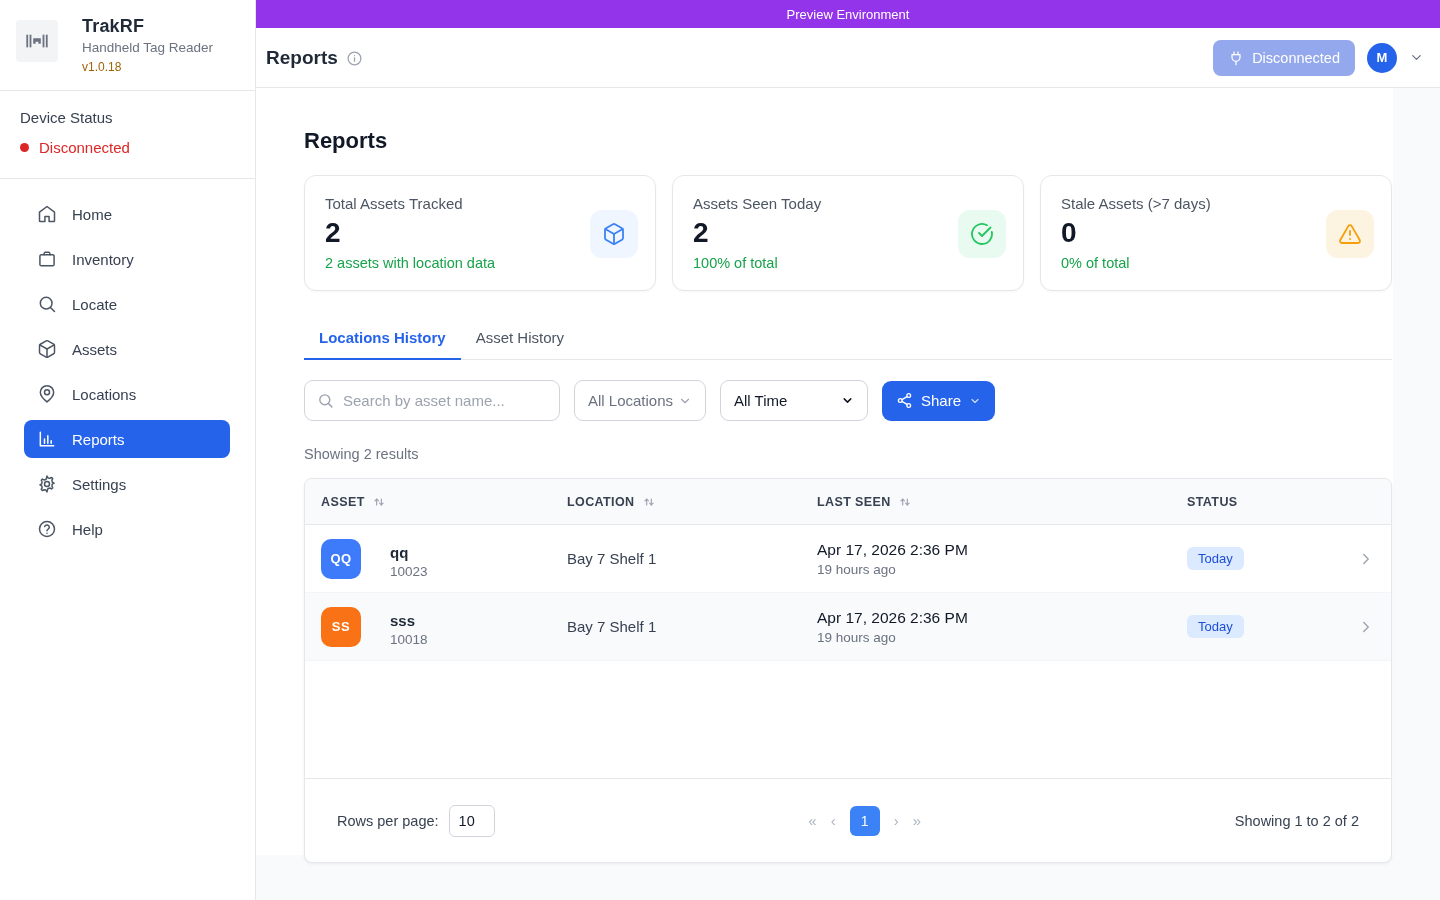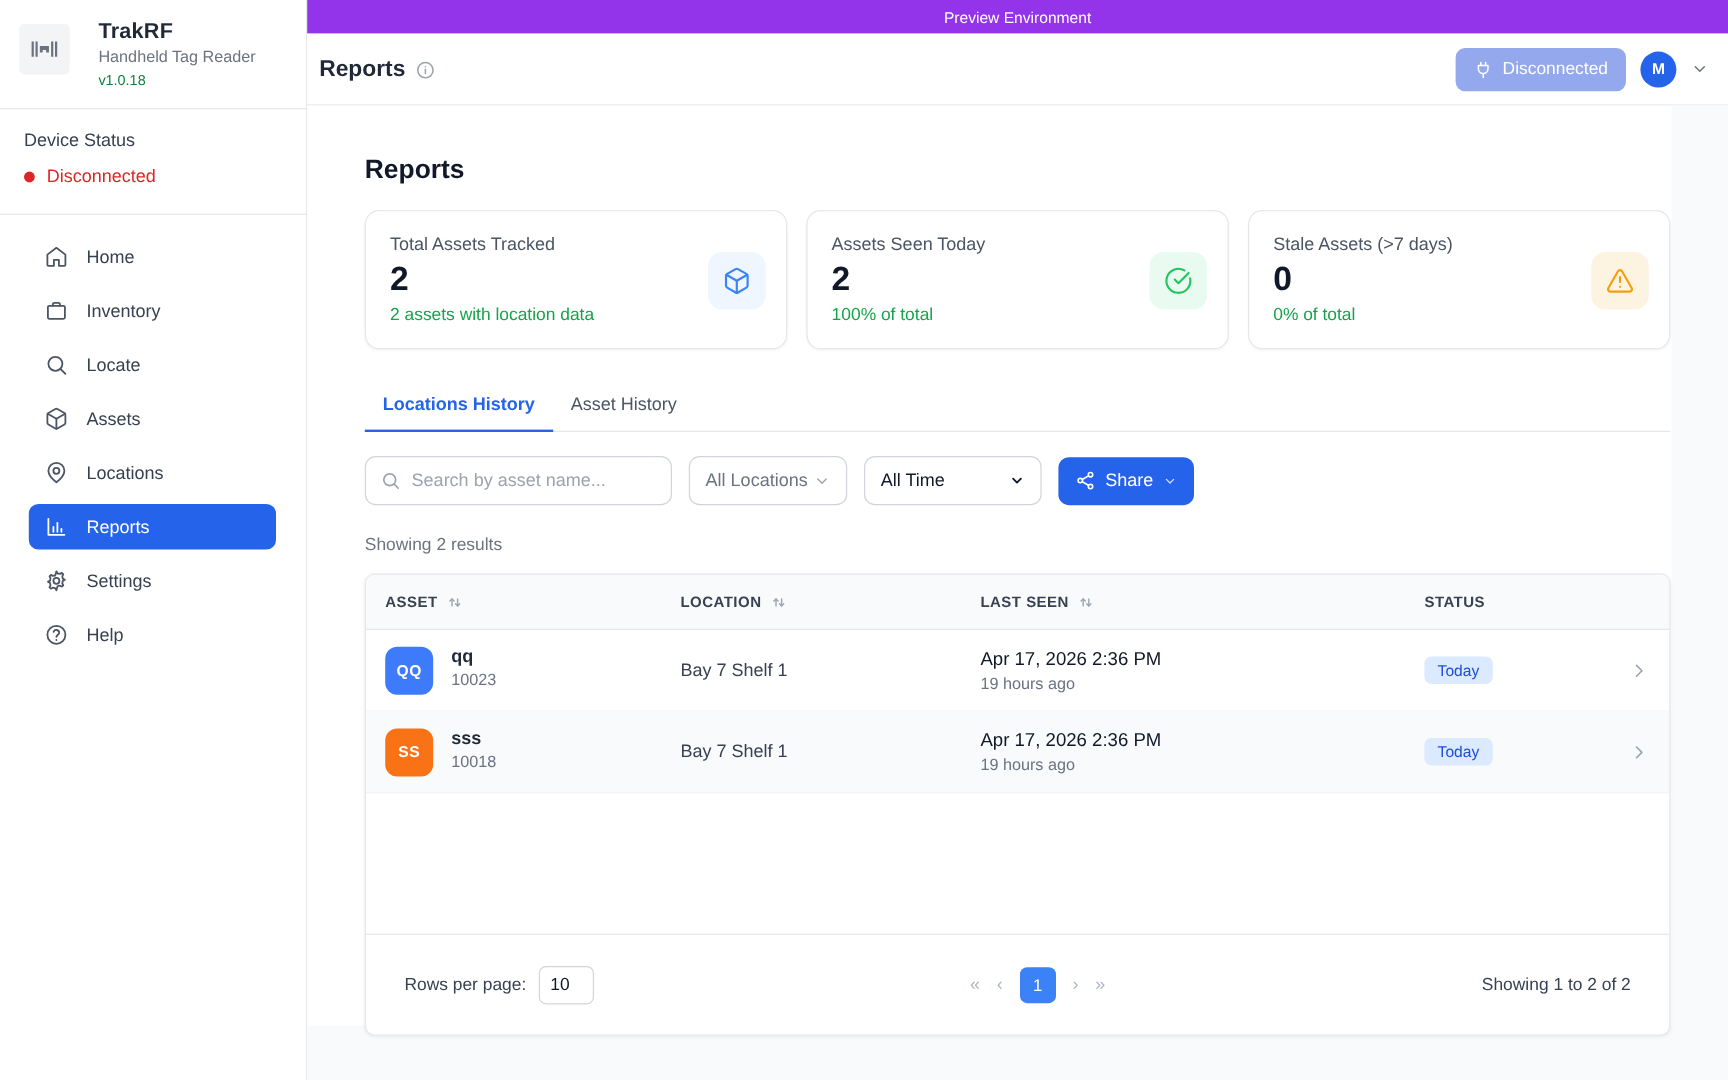--- a/index.html
+++ b/index.html
@@ -6,21 +6,21 @@
   html,body { width:1440px; height:900px; overflow:hidden; }
   body { font-family:"Liberation Sans","DejaVu Sans",sans-serif; background:#F8FAFC; color:#374151; display:flex; }
   svg { display:block; }
 
   
   .sidebar { width:256px; min-width:256px; height:900px; background:#FFFFFF; border-right:1px solid #E5E7EB; display:flex; flex-direction:column; }
   .brand { padding:16px; border-bottom:1px solid #E5E7EB; display:flex; gap:24px; }
   .brand-logo { width:42px; height:42px; background:#F3F4F6; border-radius:4px; display:flex; align-items:center; justify-content:center; color:#6B7280; flex:none; margin-top:4px; }
   .brand-name { font-size:18px; font-weight:700; color:#1F2937; letter-spacing:.2px; }
   .brand-sub { font-size:13.5px; color:#6B7280; margin-top:3px; }
-  .brand-ver { font-size:12px; color:#15803d; margin-top:5px; }
+  .brand-ver { font-size:12px; color:#a16207; margin-top:5px; }
   .device { padding:18px 20px 22px; border-bottom:1px solid #E5E7EB; }
   .device-label { font-size:15px; color:#374151; }
   .device-status { margin-top:13px; display:flex; align-items:center; gap:10px; }
   .device-dot { width:9px; height:9px; border-radius:50%; background:#DC2626; }
   .device-value { font-size:15px; color:#DC2626; font-weight:500; }
   .nav { padding:16px 25px 16px 24px; }
   .nav-item { height:38px; border-radius:8px; display:flex; align-items:center; gap:15px; padding-left:13px; margin-bottom:7px; font-size:15px; font-weight:500; color:#374151; cursor:pointer; }
   .nav-item .ni { color:#4B5563; }
   .nav-item.active { background:#2563EB; color:#FFFFFF; }
   .nav-item.active .ni { color:#FFFFFF; }
@@ -72,21 +72,21 @@
 
   .results-summary { position:relative; margin-top:25px; font-size:14.5px; color:#6B7280; }
 
   .table-card { position:relative; margin-top:16px; background:#FFFFFF; border:1px solid #E5E7EB; border-radius:8px; height:385px; display:flex; flex-direction:column; box-shadow:0 1px 3px rgba(16,24,40,.06); overflow:hidden; z-index:1; }
   .tgrid { display:grid; grid-template-columns:246px 250px 370px 1fr 56px; align-items:center; padding:0 16px; }
   .thead { height:46px; background:#F9FAFB; border-bottom:1px solid #E5E7EB; }
   .th { display:flex; align-items:center; gap:7px; font-size:12.5px; font-weight:700; letter-spacing:.4px; color:#374151; cursor:pointer; }
   .th .sort { color:#9CA3AF; }
   .trow { height:68px; border-bottom:1px solid #F3F4F6; cursor:pointer; }
   .trow.alt { background:#F8FAFC; }
-  .asset-cell { display:flex; align-items:flex-start; gap:15px; }
+  .asset-cell { display:flex; align-items:flex-end; gap:29px; }
   .asset-avatar { width:40px; height:40px; border-radius:10px; color:#FFFFFF; font-size:13px; font-weight:700; letter-spacing:.5px; display:flex; align-items:center; justify-content:center; flex:none; }
   .asset-name { font-size:15px; font-weight:600; color:#1F2937; }
   .asset-id { font-size:13.5px; color:#6B7280; margin-top:3px; }
   .loc-cell { font-size:15px; color:#374151; }
   .seen-main { font-size:15.5px; color:#111827; }
   .seen-sub { font-size:13.5px; color:#6B7280; margin-top:3px; }
   .status-cell { }
   .badge { display:inline-block; background:#DBEAFE; color:#1D4ED8; font-size:13px; font-weight:500; border-radius:6px; padding:4px 11px; }
   .rowchev { color:#9CA3AF; justify-self:end; }
   .tspacer { flex:1; }

